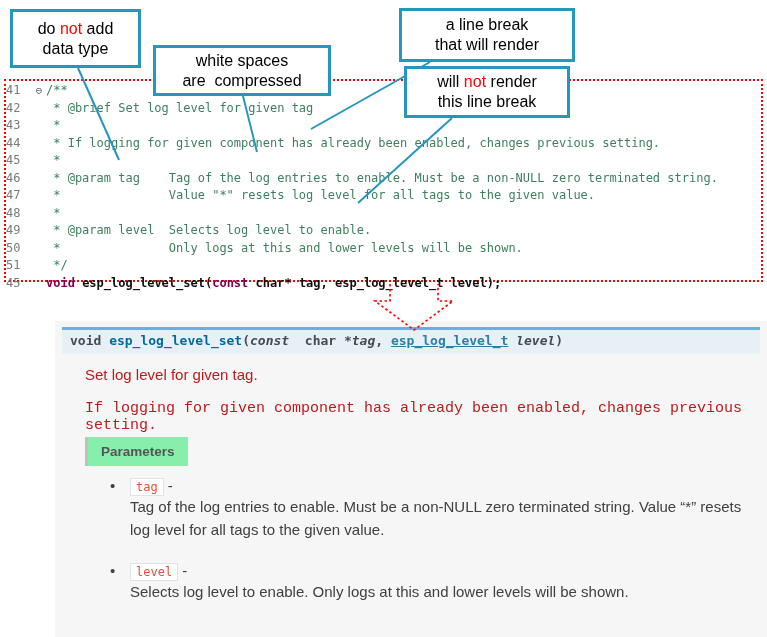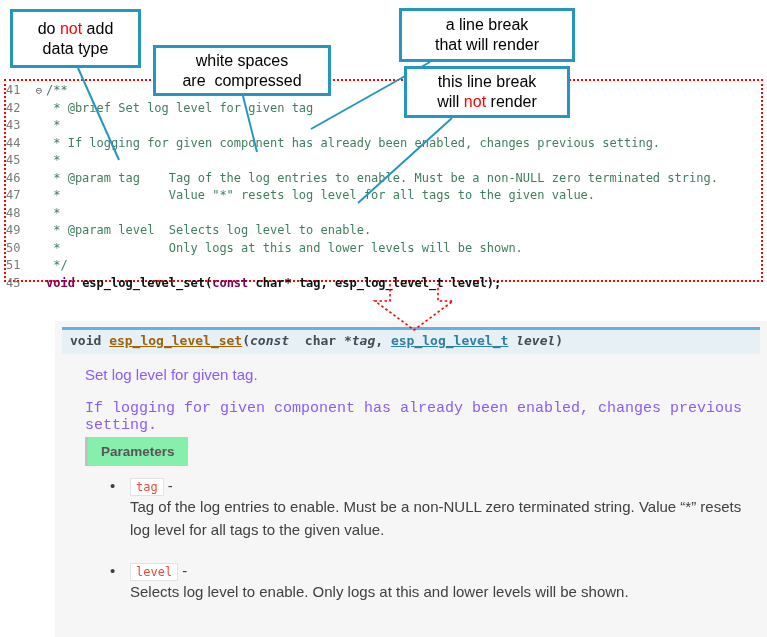--- a/index.html
+++ b/index.html
@@ -26,25 +26,25 @@
   .pln { color:#111111; font-weight:bold; }
 
   
   .doc-bg { position:absolute; left:55px; top:321px; width:712px; height:316px; background:#f6f6f6; z-index:0; }
   .sig { position:absolute; left:7px; top:6px; width:698px; height:27px;
          background:#e7f0f5; border-top:3px solid #6ab0de; padding:3px 0 0 8px;
          font-family:"DejaVu Sans Mono", monospace; font-size:13px; font-weight:bold; white-space:pre; }
   .sig-kw    { color:#434c55; }
   .sig-kwi   { color:#434c55; font-style:italic; }
   .sig-pln   { color:#434c55; }
-  .sig-name  { color:#a16207;text-decoration:underline; }
+  .sig-name  { color:#0369a1; }
   .sig-type  { color:#2d7fa8;text-decoration:underline; }
   .sig-param { color:#434c55; font-style:italic; }
 
-  .para { position:absolute; left:30px; font-size:15px; color:#8b5cf6; }
+  .para { position:absolute; left:30px; font-size:15px; color:#b91c1c; }
   .p1 { top:45px; }
   .p2 { top:79px;font-family:Liberation Mono, monospace; }
 
   .params-label { position:absolute; left:30px; top:116px; background:#86efac;
                   border-left:3px solid #c0c0c0; padding:7px 13px; font-size:13.5px;
                   font-weight:bold; color:#555; }
 
   .param-list { position:absolute; left:53px; top:156px; width:655px; }
   .param-item { position:relative; padding-left:22px; margin-bottom:21px; }
   .bullet { position:absolute; left:2px; top:0; font-size:15px; color:#404040; }
@@ -62,21 +62,21 @@
     <line x1="78" y1="68" x2="119" y2="160" stroke="#2596be" stroke-width="2"></line>
     <line x1="243" y1="96" x2="257" y2="152" stroke="#2596be" stroke-width="2"></line>
     <line x1="430" y1="62" x2="311" y2="129" stroke="#2596be" stroke-width="2"></line>
     <line x1="452" y1="118" x2="358" y2="203" stroke="#2596be" stroke-width="2"></line>
     <path d="M390,284 L390,301 L375,301 L414,330 L453,301 L438,301 L438,284" fill="none" stroke="#ff0000" stroke-width="1.6" stroke-dasharray="2.5 2.5"></path>
   </svg>
 
   <div class="callout" style="left:10px;top:9px;width:131px;height:59px"><div><span>do </span><span class="red">not</span><span> add</span></div><div><span>data type</span></div></div>
   <div class="callout" style="left:153px;top:45px;width:178px;height:51px"><div><span>white spaces</span></div><div><span>are  compressed</span></div></div>
   <div class="callout" style="left:399px;top:8px;width:176px;height:54px"><div><span>a line break</span></div><div><span>that will render</span></div></div>
-  <div class="callout" style="left:404px;top:66px;width:166px;height:52px"><div><span>this line break</span></div><div><span>will </span><span class="red">not</span><span> render</span></div></div>
+  <div class="callout" style="left:404px;top:66px;width:166px;height:52px"><div><span>will </span><span class="red">not</span><span> render</span></div><div><span>this line break</span></div></div>
 
   <div class="code-box">
     <div>
         <div class="code-line"><span class="gutter">41</span><span class="fold">⊖</span><span class="cmt">/**</span></div>
         <div class="code-line"><span class="gutter">42</span><span class="fold"> </span><span class="cmt"> * @brief Set log level for given tag</span></div>
         <div class="code-line"><span class="gutter">43</span><span class="fold"> </span><span class="cmt"> *</span></div>
         <div class="code-line"><span class="gutter">44</span><span class="fold"> </span><span class="cmt"> * If logging for given component has already been enabled, changes previous setting.</span></div>
         <div class="code-line"><span class="gutter">45</span><span class="fold"> </span><span class="cmt"> *</span></div>
         <div class="code-line"><span class="gutter">46</span><span class="fold"> </span><span class="cmt"> * @param tag    Tag of the log entries to enable. Must be a non-NULL zero terminated string.</span></div>
         <div class="code-line"><span class="gutter">47</span><span class="fold"> </span><span class="cmt"> *               Value "*" resets log level for all tags to the given value.</span></div>

